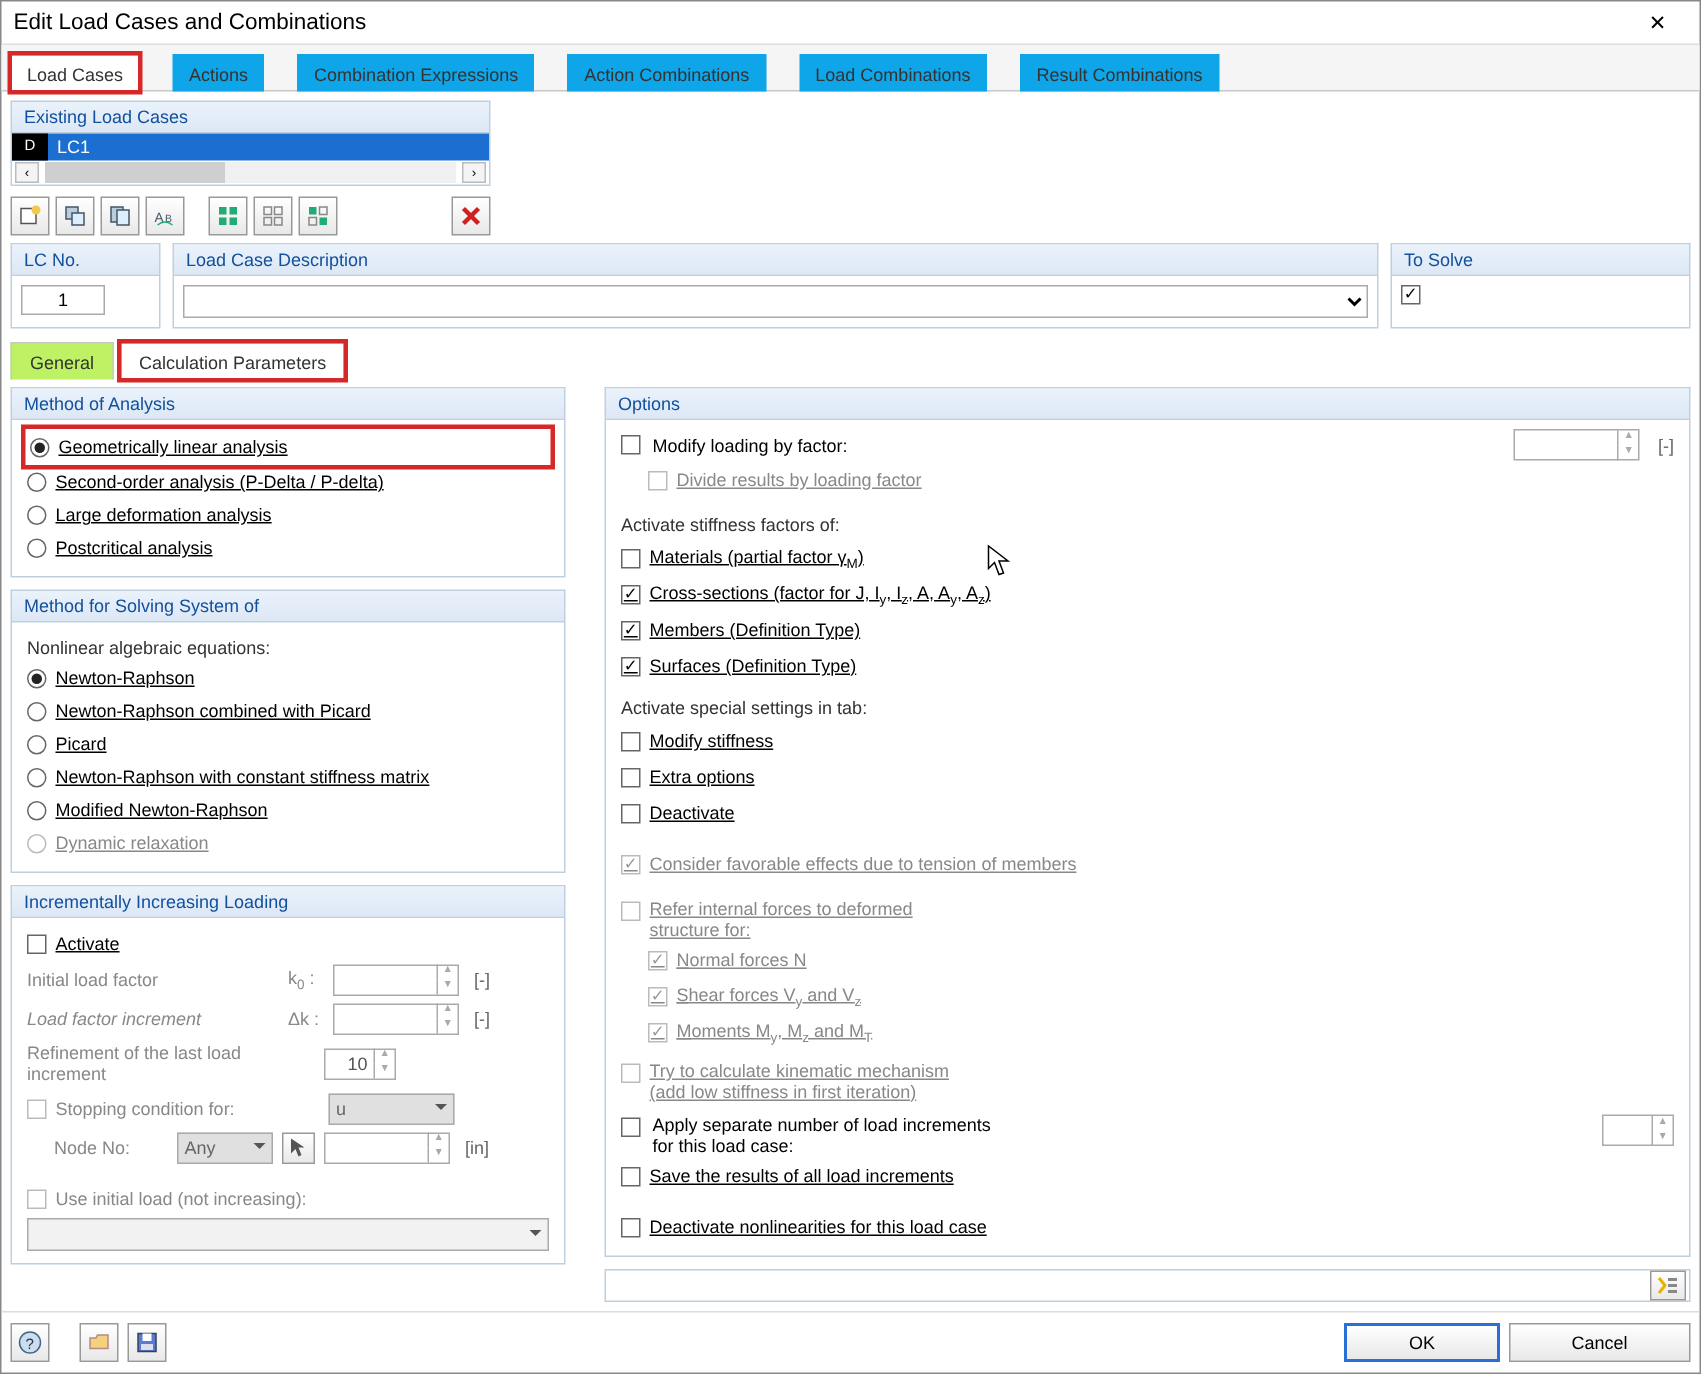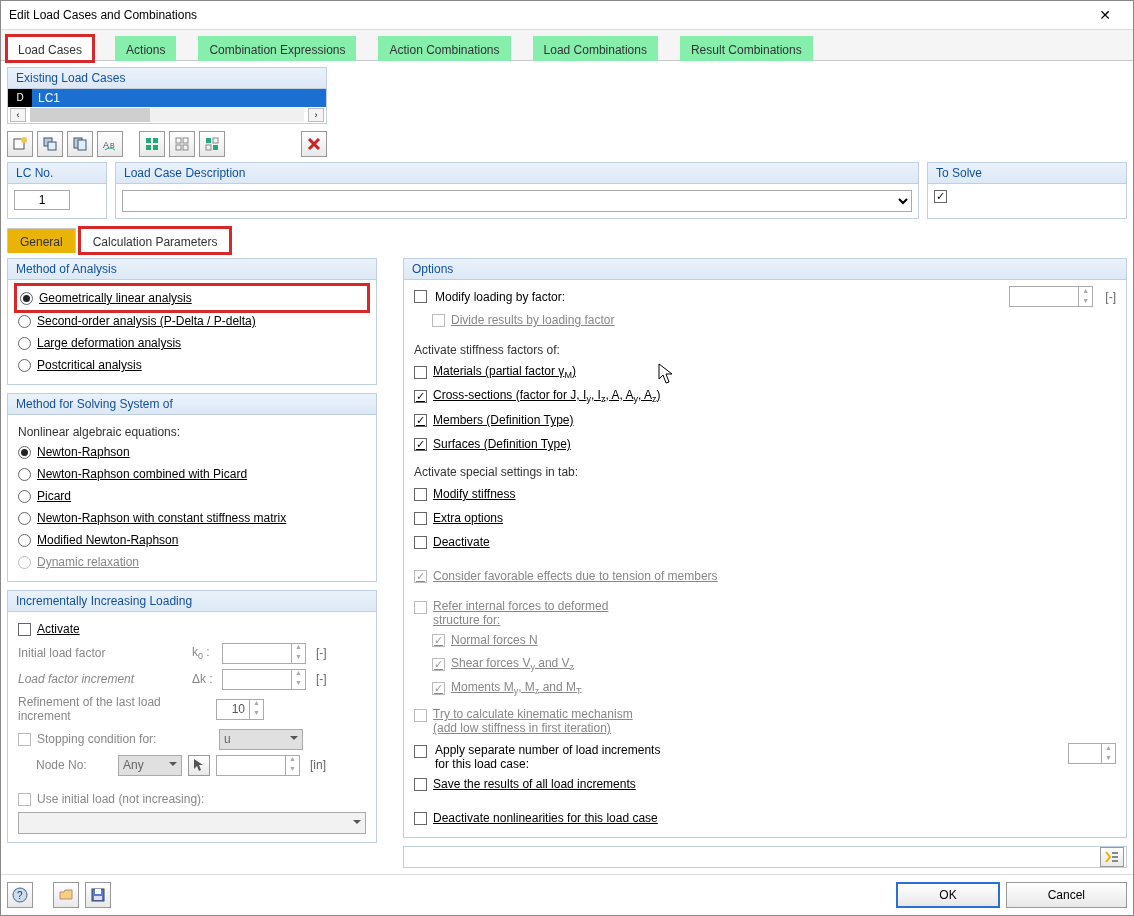--- a/index.html
+++ b/index.html
@@ -6,24 +6,24 @@
   body {
     margin: 0;
     font-family: "Segoe UI", Tahoma, sans-serif;
     font-size: 12px;
     background: #fff;
     color: #000;
     user-select: none;
   }
   .window { width: 1134px; height: 916px; border: 1px solid #888; display: flex; flex-direction: column; }
   .titlebar { height: 30px; display:flex; align-items:center; padding:0 8px; border-bottom:1px solid #ddd; }
-  .titlebar .title { flex:1; font-size:12px; }
+  .titlebar .title { flex:1; font-size:15px; }
   .titlebar .close { width:40px; text-align:center; font-size:14px; cursor:default; }
   .tabs { display:flex; gap:22px; padding:4px 6px 0 6px; background:#f5f5f5; border-bottom:1px solid #c8c8c8; height:32px; align-items:flex-end;}
-  .tab { padding:6px 10px 4px 10px; font-size:12px; color:#333; border:1px solid transparent; border-bottom:none; position:relative; top:1px; background:#86efac;}
+  .tab { padding:6px 10px 4px 10px; font-size:12px; color:#333; border:1px solid transparent; border-bottom:none; position:relative; top:1px; background:#0ea5e9;}
   .tab.active { background:#fff; border-color:#c8c8c8; }
   .tab.boxed { outline:3px solid #d62828; outline-offset:-1px; }
   .content { flex:1; display:flex; flex-direction:column; padding:6px; gap:6px;}
   .left-col { width:320px; display:flex; flex-direction:column; gap:4px;}
   .panel { border:1px solid #bfcfe0; display:flex; flex-direction:column;}
   .panel-hd { background:linear-gradient(#eaf2fb,#dde8f5); color:#11509e; font-size:12px; padding:3px 8px; border-bottom:1px solid #bfcfe0;}
   .lc-row { display:flex; align-items:center; height:18px; background:#1a6fd1; color:#fff;}
   .lc-row .tag { width:24px; background:#000; color:#fff; font-size:10px; text-align:center; line-height:18px;}
   .lc-row .name { padding-left:6px; flex:0 0 90px; border-right:0;}
   .grid-body { flex:1; background:#fff; position:relative; border-top:0;}
@@ -40,21 +40,21 @@
   .hp { border:1px solid #bfcfe0;}
   .hp .panel-hd { }
   .lcno { width:100px; }
   .lcdesc { flex:1;}
   .tosolve { width:200px;}
   .hp-body { padding:6px;}
   input.txt, select.sel { font:inherit; border:1px solid #aaa; padding:2px 4px; background:#fff;}
   input.num { text-align:center;}
   .subtabs { display:flex; gap:4px; margin-top:2px;}
   .subtab { padding:6px 12px 4px 12px; border:1px solid #c8c8c8; border-bottom:none; font-size:12px; color:#333; position:relative; top:1px; background:#fff;}
-  .subtab.inactive { background:#eab308; color:#333;}
+  .subtab.inactive { background:#bef264; color:#333;}
   .subtab.boxed { outline:3px solid #d62828; outline-offset:-1px;}
   .two-col { display:flex; gap:26px; flex:1;}
   .coll { width:370px; display:flex; flex-direction:column; gap:8px;}
   .colr { flex:1; display:flex; flex-direction:column; gap:8px;}
   .group { border:1px solid #bfcfe0;}
   .group .panel-hd { font-weight:normal;}
   .group-body { padding:6px 10px 8px 10px;}
   .radio-row, .check-row { display:flex; align-items:center; gap:6px; height:22px;text-decoration:underline;}
   .check-row.sublabel { padding-left:18px;}
   .field-row { display:flex; align-items:center; gap:6px; height:26px;}

